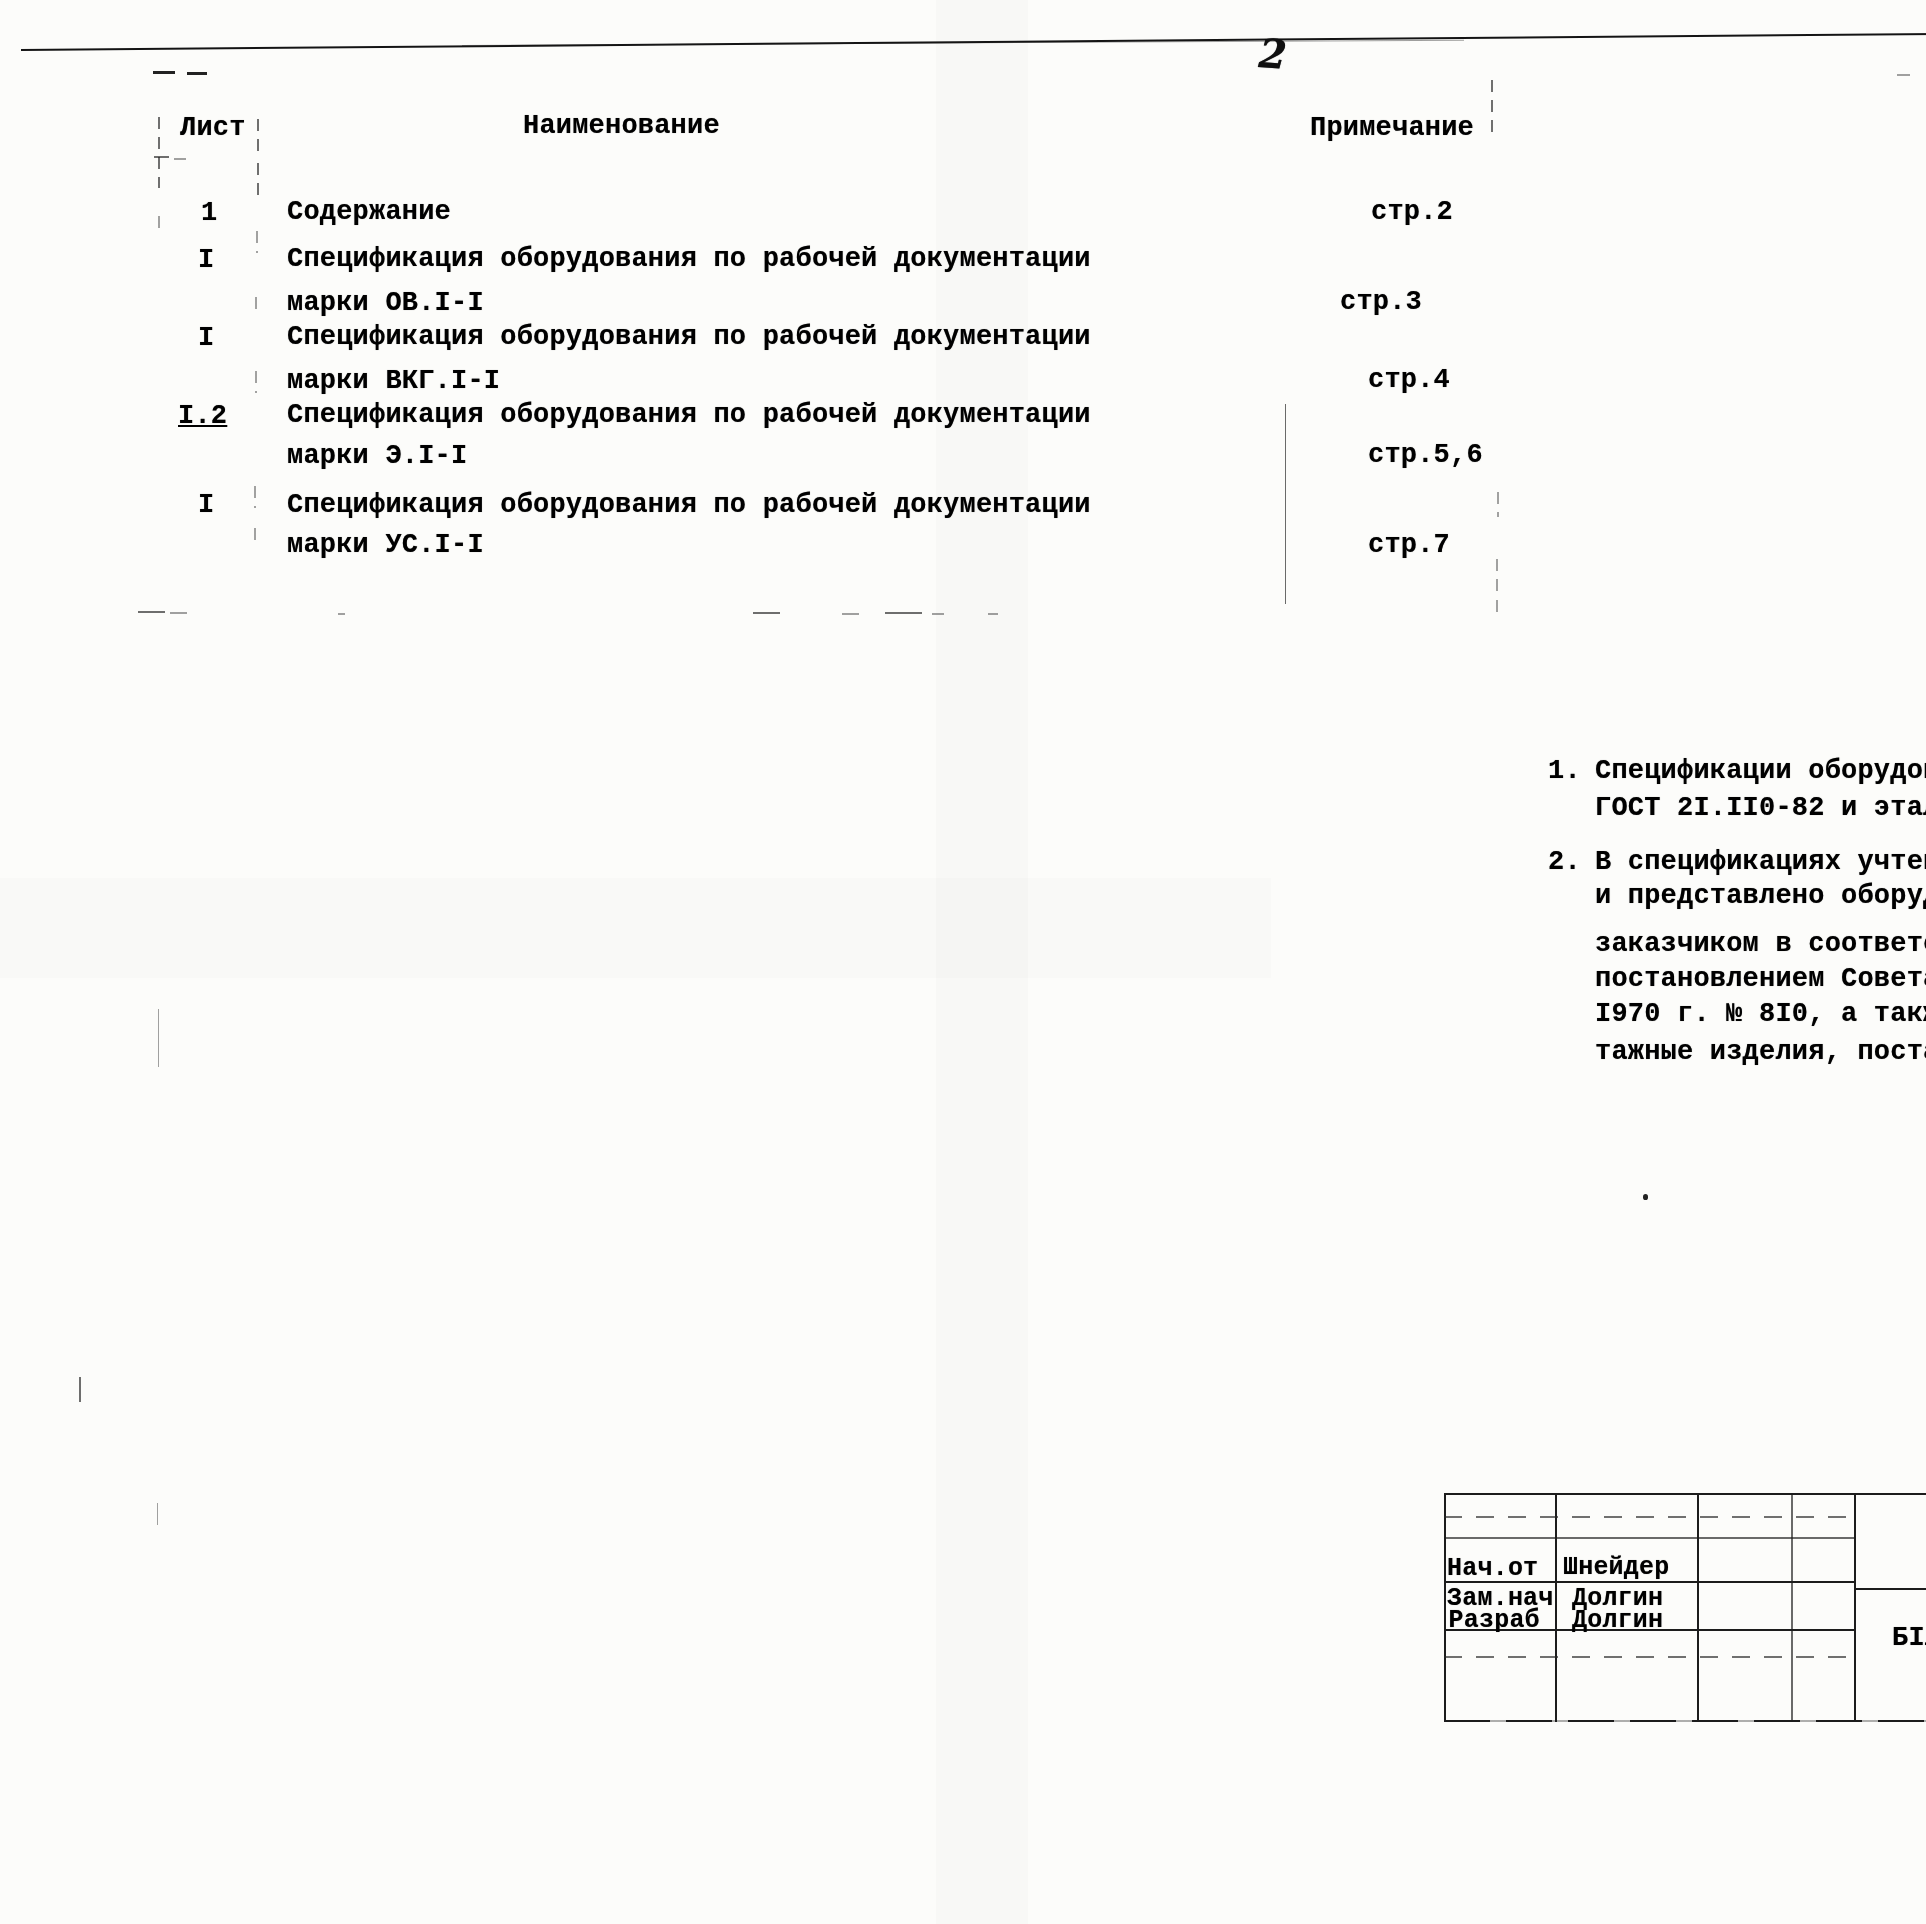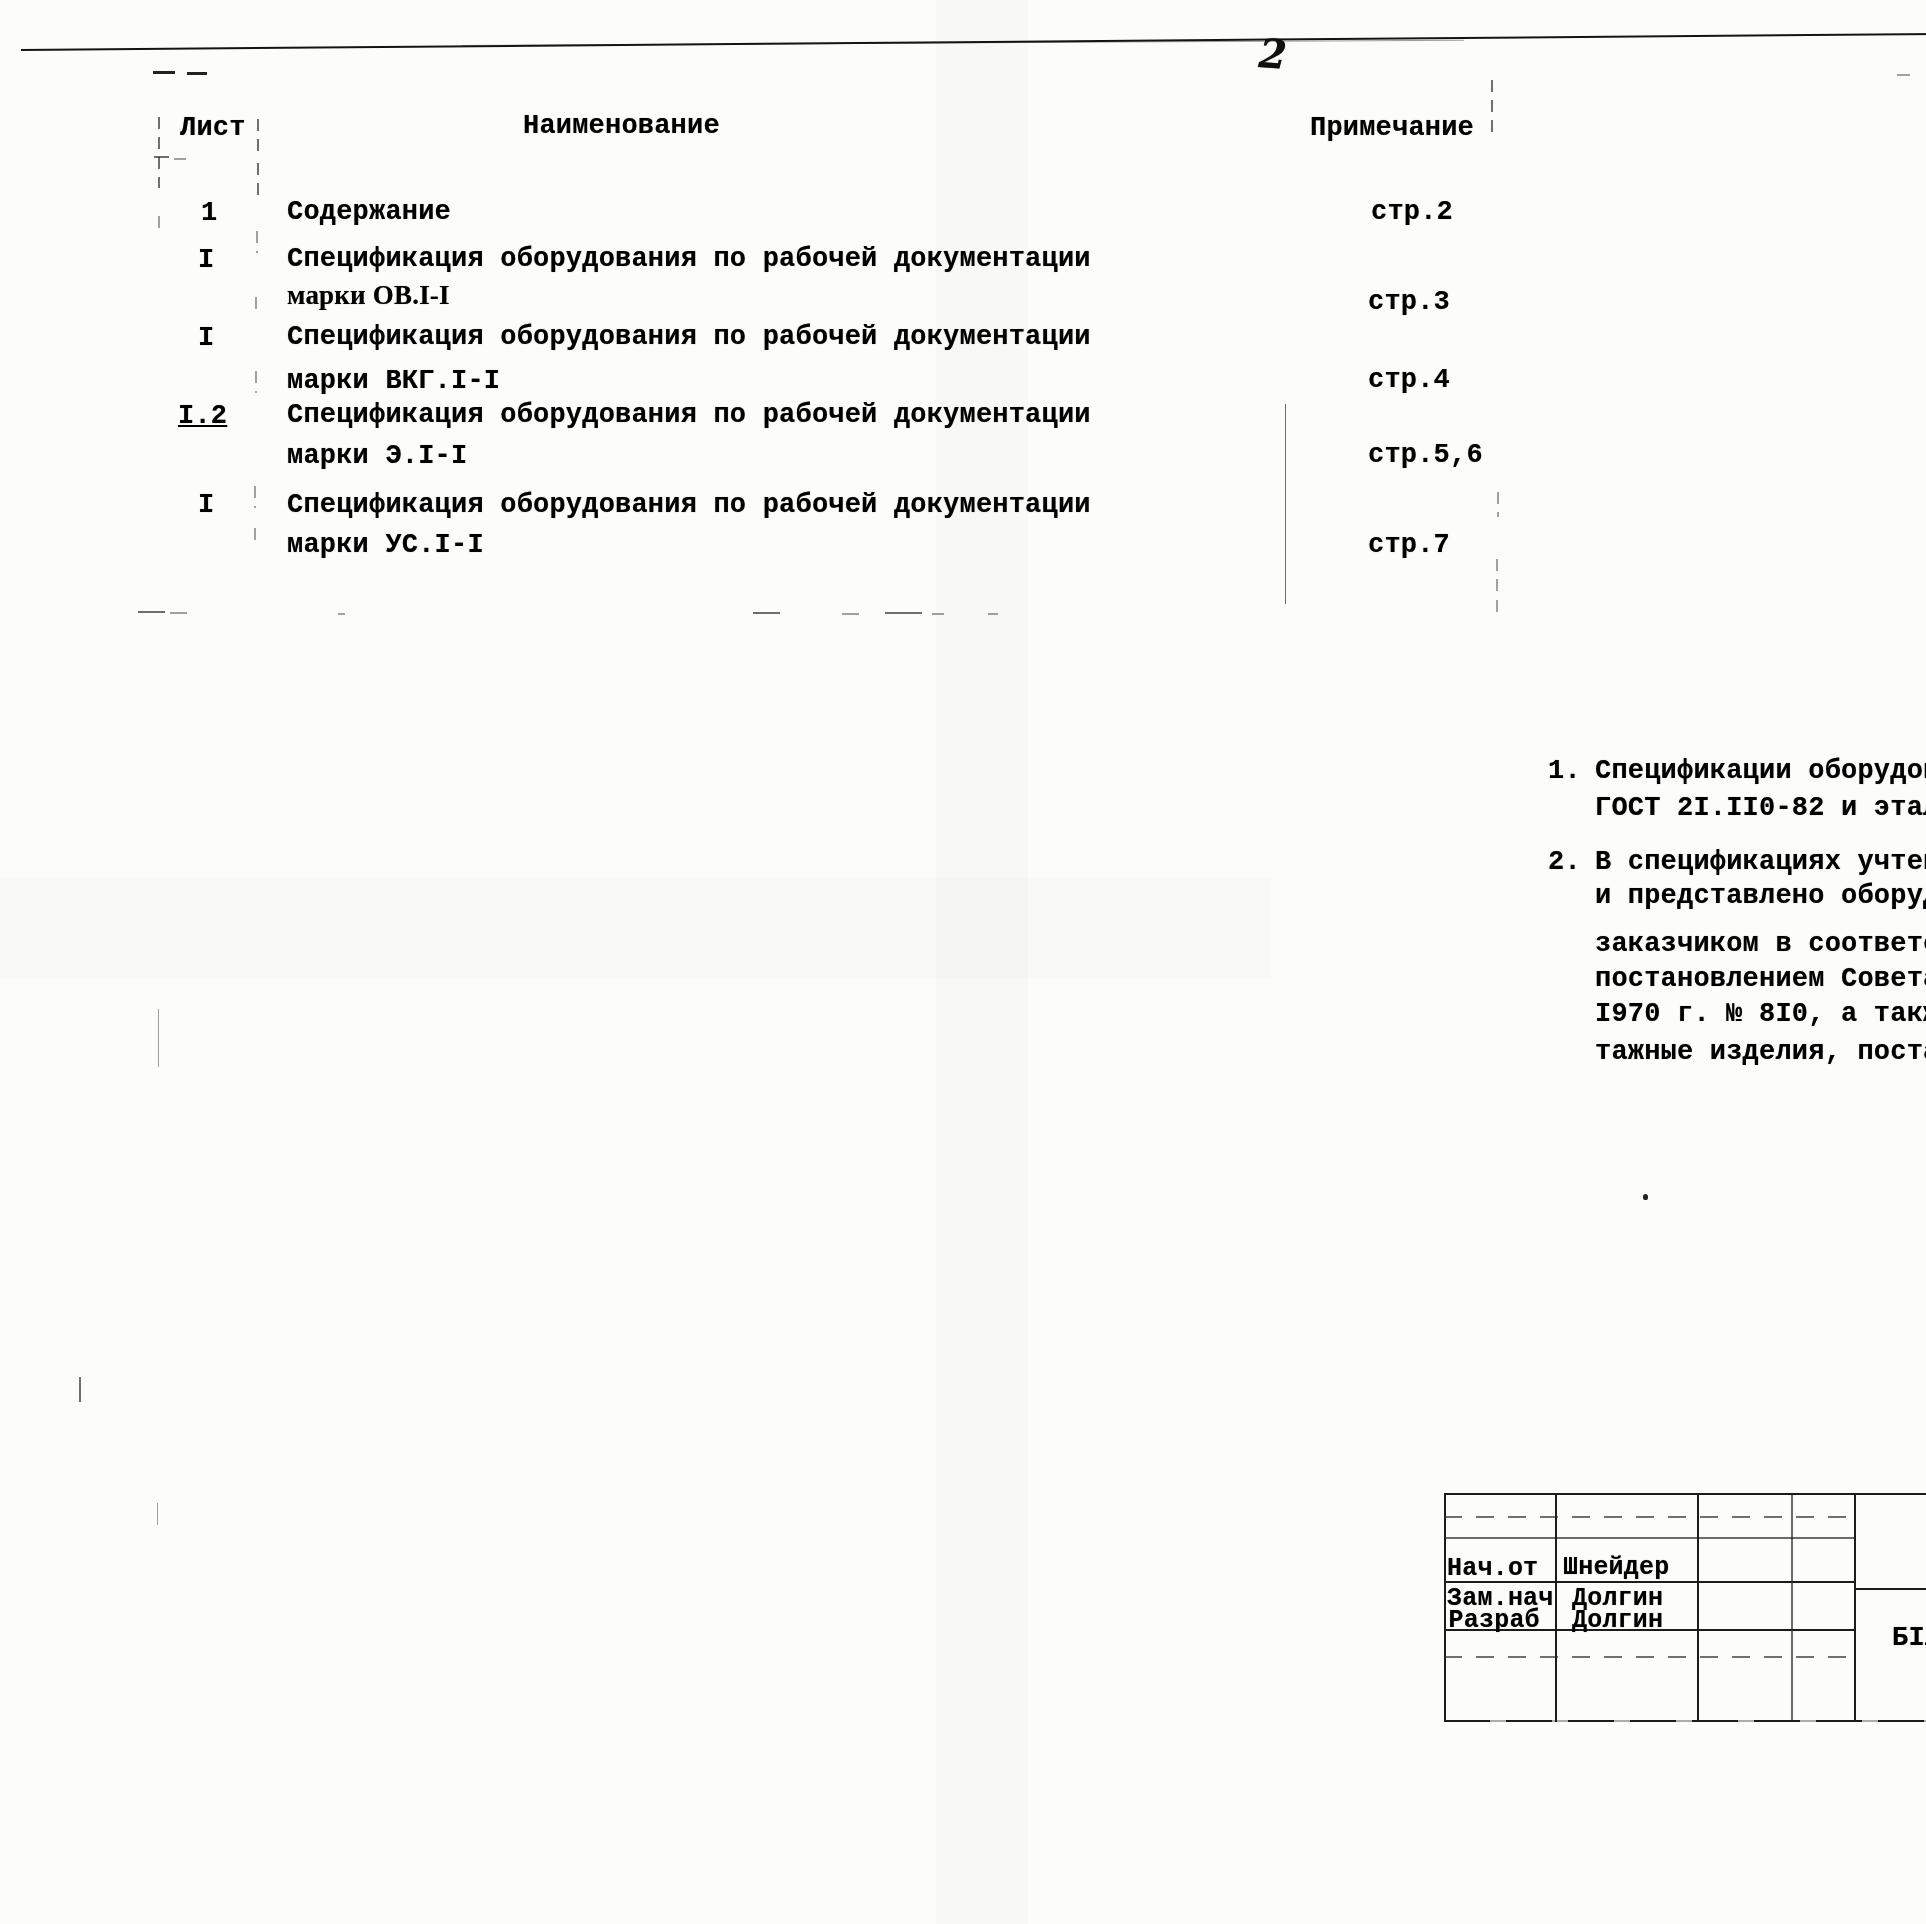--- a/index.html
+++ b/index.html
@@ -84,22 +84,22 @@
 
   <div>
     <div class="t" style="left:201px;top:200px;">1</div>
     <div class="t" style="left:287px;top:199px;">Содержание</div>
     <div class="t" style="left:1371px;top:199px;">стр.2</div>
   </div>
 
   <div>
     <div class="t" style="left:198px;top:247px;">I</div>
     <div class="t" style="left:287px;top:246px;">Спецификация оборудования по рабочей документации</div>
-    <div class="t" style="left:287px;top:282px;font-family:Liberation Serif, serif;">марки ОВ.I-I</div>
-    <div class="t" style="left:1368px;top:289px;">стр.3</div>
+    <div class="t" style="left:287px;top:290px;">марки ОВ.I-I</div>
+    <div class="t" style="left:1340px;top:289px;">стр.3</div>
   </div>
 
   <div>
     <div class="t" style="left:198px;top:325px;">I</div>
     <div class="t" style="left:287px;top:324px;">Спецификация оборудования по рабочей документации</div>
     <div class="t" style="left:287px;top:368px;">марки ВКГ.I-I</div>
     <div class="t" style="left:1368px;top:367px;">стр.4</div>
   </div>
 
   <div>

